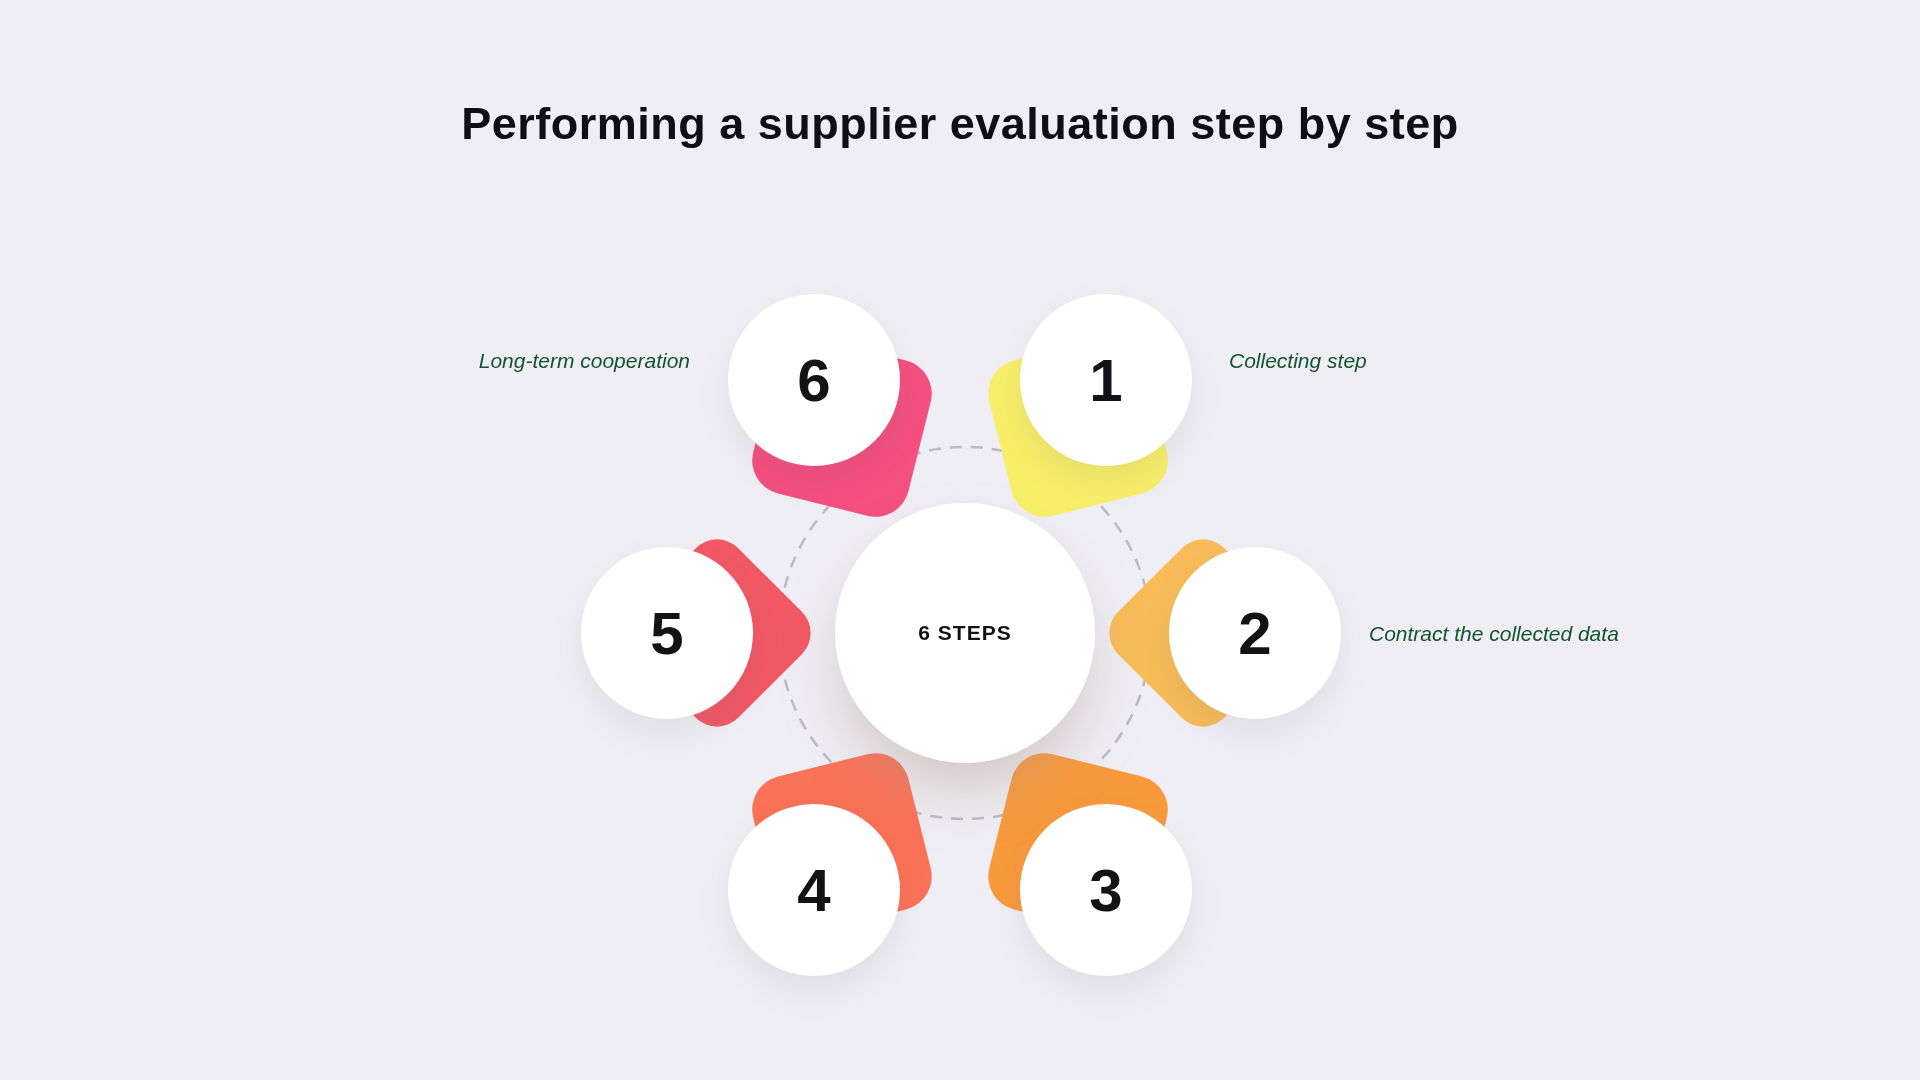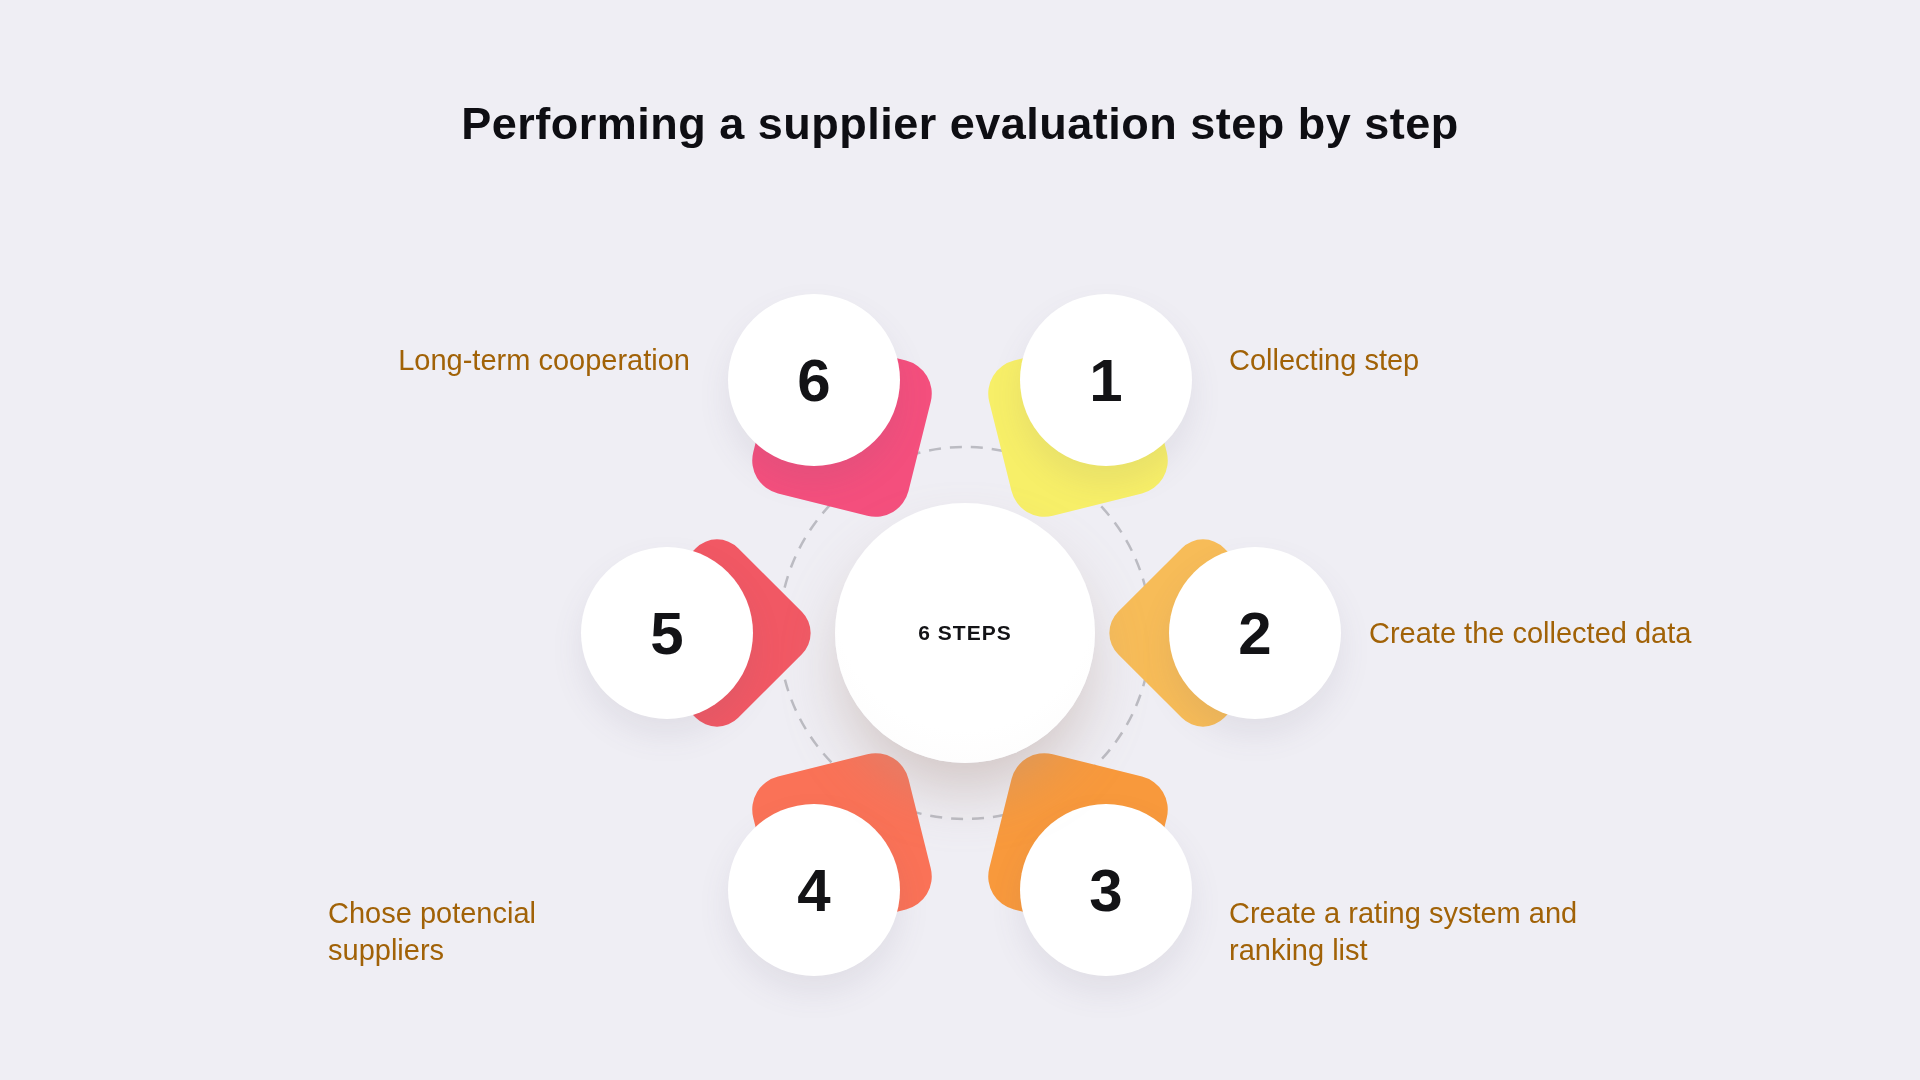--- a/index.html
+++ b/index.html
@@ -63,24 +63,25 @@
     z-index: 4;
   }
   .center-label {
     font-size: 21px;
     font-weight: bold;
     letter-spacing: 1px;
     color: #131316;
   }
   .label {
     position: absolute;
-    font-size: 29px;
+    font-size: 21px;
     line-height: 37px;
-    color: #a16207;
+    color: #14532d;
     z-index: 2;
+    font-style: italic;
   }
   
   .sq1 { left: 998px;  top: 347px; transform: rotate(-14deg); }
   .c1  { left: 1020px; top: 294px; }
   
   .sq2 { left: 1128px; top: 558px; transform: rotate(45deg); }
   .c2  { left: 1169px; top: 547px; }
   
   .sq3 { left: 998px;  top: 763px; transform: rotate(14deg); }
   .c3  { left: 1020px; top: 804px; }
@@ -115,33 +116,31 @@
   <div class="sq sq1" style="background: rgb(247, 239, 104);"></div>
   <div class="circle c1">
     <span class="num">1</span>
   </div>
   <div class="label l1">Collecting step</div>
 
   <div class="sq diamond sq2" style="background: rgb(247, 188, 88);"></div>
   <div class="circle c2">
     <span class="num">2</span>
   </div>
-  <div class="label l2">Create the collected data</div>
+  <div class="label l2">Contract the collected data</div>
 
   <div class="sq sq3" style="background: rgb(248, 153, 60);"></div>
   <div class="circle c3">
     <span class="num">3</span>
   </div>
-  <div class="label l3">Create a rating system and ranking list</div>
 
   <div class="sq sq4" style="background: rgb(250, 114, 87);"></div>
   <div class="circle c4">
     <span class="num">4</span>
   </div>
-  <div class="label l4">Chose potencial suppliers</div>
 
   <div class="sq diamond sq5" style="background: rgb(241, 88, 100);"></div>
   <div class="circle c5">
     <span class="num">5</span>
   </div>
 
   <div class="sq sq6" style="background: rgb(244, 79, 125);"></div>
   <div class="circle c6">
     <span class="num">6</span>
   </div>

